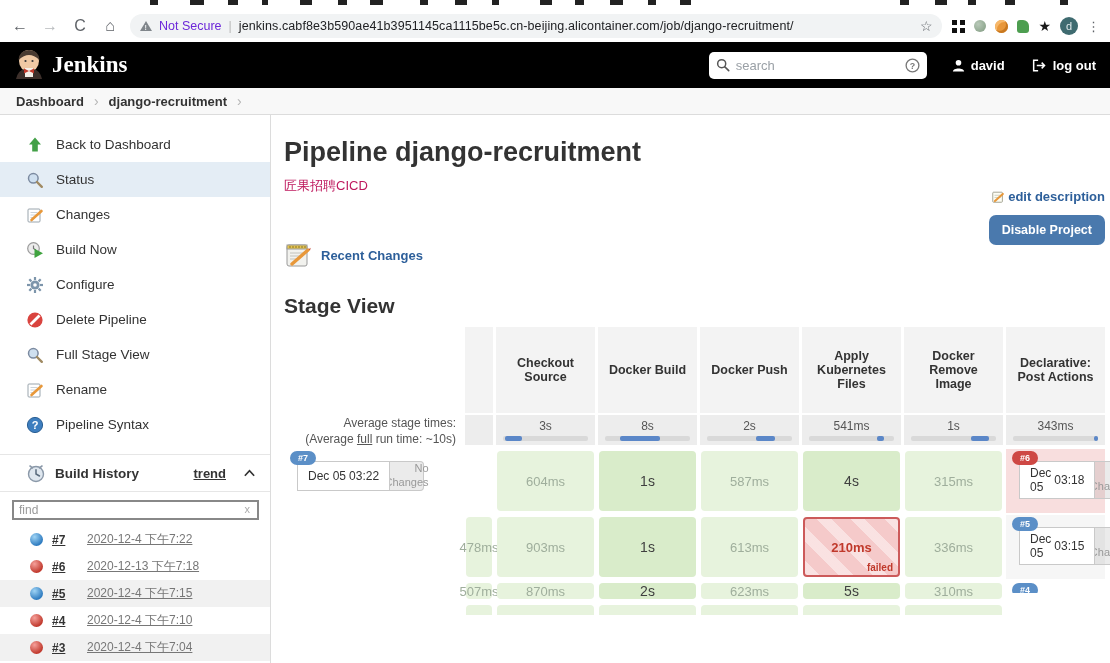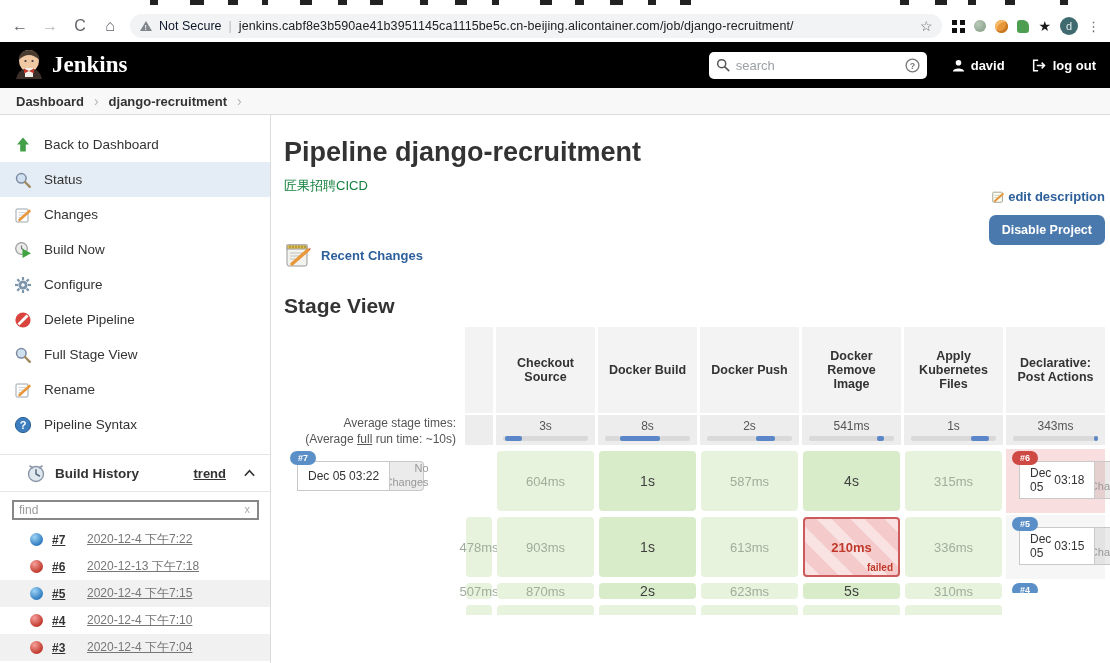--- a/index.html
+++ b/index.html
@@ -10,21 +10,21 @@
   .tabstrip { position:relative; height:10px; background:#fff; }
   .tabstrip i { position:absolute; top:0; height:5px; background:#222; display:block; }
   .toolbar { height:32px; display:flex; align-items:center; padding:0 10px; gap:10px; background:#fff; }
   .navbtn { font-size:16px; color:#5f6368; width:20px; text-align:center; }
   .navbtn.dis { color:#b7babd; }
   .addressbar { flex:1; display:flex; align-items:center; height:24px; background:#f1f3f4;
     border-radius:13px; padding:0 10px; gap:7px; font-size:12.5px; color:#333; }
   .warn-tri { width:0; height:0; border-left:6px solid transparent; border-right:6px solid transparent;
     border-bottom:10px solid #80868b; position:relative; }
   .warn-tri em { position:absolute; left:-1.5px; top:2.5px; font-style:normal; color:#f1f3f4; font-size:7px; font-weight:bold; }
-  .notsec { color:#0f172a; }
+  .notsec { color:#6d28d9; }
   .abar-sep { color:#bbb; }
   .url { color:#202124; letter-spacing:.1px; }
   .abar-star { margin-left:auto; color:#5f6368; font-size:14px; }
   .extrow { display:flex; align-items:center; gap:9px; }
   .ext-qr { width:13px; height:13px; background:
      linear-gradient(#111,#111) 0 0/5px 5px no-repeat,
      linear-gradient(#111,#111) 8px 0/5px 5px no-repeat,
      linear-gradient(#111,#111) 0 8px/5px 5px no-repeat,
      linear-gradient(#111,#111) 8px 8px/5px 5px no-repeat; }
   .ext-dot { width:12px; height:12px; border-radius:50%; background:radial-gradient(circle at 35% 35%, #b9c9b9, #7f9a7f); }
@@ -53,21 +53,21 @@
   .crumbbar { height:27px; background:#f8f8f8; border-bottom:1px solid #dcdcdc; display:flex;
      align-items:center; padding:0 16px; gap:10px; font-size:13px; font-weight:bold; color:#333; }
   .crumb-sep { color:#b5b5b5; font-weight:normal; font-size:14px; }
 
   
   .layout { display:flex; height:579px; }
   .sidebar { width:271px; border-right:1px solid #dcdcdc; flex-shrink:0; padding-top:12px; }
   .main { flex:1; position:relative; padding:0 0 0 13px; }
 
   
-  .task { display:flex; align-items:center; gap:12px; height:35px; padding:0 0 0 14px;
+  .task { display:flex; align-items:center; gap:12px; height:35px; padding:0 0 0 26px;
      font-size:13.5px; color:#333; cursor:pointer; }
   .task.selected { background:#e4edf5; }
   .task .ticon { width:18px; height:18px; flex-shrink:0; display:flex; }
 
   
   .bh { margin-top:12px; }
   .bh-head { display:flex; align-items:center; gap:9px; padding:8px 14px 8px 26px;
      border-top:1px solid #e6e6e6; border-bottom:1px solid #e6e6e6; }
   .bh-title { font-weight:bold; font-size:13.5px; flex:1; }
   .bh-trend { font-weight:bold; font-size:13px; text-decoration:underline; color:#333; margin-right:8px; }
@@ -79,21 +79,21 @@
   .bh-row { display:flex; align-items:center; gap:9px; padding:5px 10px 5px 30px; font-size:12px; }
   .bh-row.alt { background:#f1f1f1; }
   .ball { width:13px; height:13px; border-radius:50%; flex-shrink:0; }
   .ball.blue { background:radial-gradient(circle at 35% 30%, #9fd4f5, #2f7cc0 70%); }
   .ball.red  { background:radial-gradient(circle at 35% 30%, #f5a09a, #c13a2e 70%); }
   .bh-id { font-weight:bold; color:#204a87; text-decoration:underline; width:26px; color:#333; }
   .bh-date { color:#777; text-decoration:underline; }
 
   
   .ptitle { font-size:27px; font-weight:bold; color:#333; margin-top:22px; }
-  .pdesc { font-size:13px; color:#15803d; margin-top:9px; }
+  .pdesc { font-size:13px; color:#be185d; margin-top:9px; }
   .right-actions { position:absolute; top:74px; right:5px; text-align:right; }
   .editdesc { display:inline-flex; align-items:center; gap:3px; color:#2d5f9a; font-weight:bold;
      font-size:13px; cursor:pointer; }
   .disablebtn { margin-top:7px; background:#4a79ad; color:#fff; font-weight:bold; font-size:12.5px;
      border:none; border-radius:7px; padding:8px 13px; cursor:pointer; font-family:"Liberation Sans", sans-serif; }
   .recent { display:flex; align-items:center; gap:9px; margin-top:46px; }
   .recent a { color:#2d5f9a; font-weight:bold; font-size:13px; text-decoration:none; }
   .sv-head { font-size:21px; font-weight:bold; margin-top:25px; color:#333; }
 
   
@@ -426,22 +426,22 @@
     </div>
 
     <h2 class="sv-head">Stage View</h2>
 
     <div id="stage-grid">
         <div class="sg-corner"></div>
         <div class="sg-h sg-narrow"></div>
         <div class="sg-h">Checkout Source</div>
         <div class="sg-h">Docker Build</div>
         <div class="sg-h">Docker Push</div>
+        <div class="sg-h">Apply Kubernetes Files</div>
         <div class="sg-h">Docker Remove Image</div>
-        <div class="sg-h">Apply Kubernetes Files</div>
         <div class="sg-h">Declarative: Post Actions</div>
         <div class="sg-avg-label">
           <div>Average stage times:</div>
           <div>(Average <u>full</u> run time: ~10s)</div>
         </div>
         <div class="sg-avg sg-narrow"></div>
         <div class="sg-avg">
           <span>3s</span>
           <span class="spark">
             <i style="left:3%;width:19%"></i>

